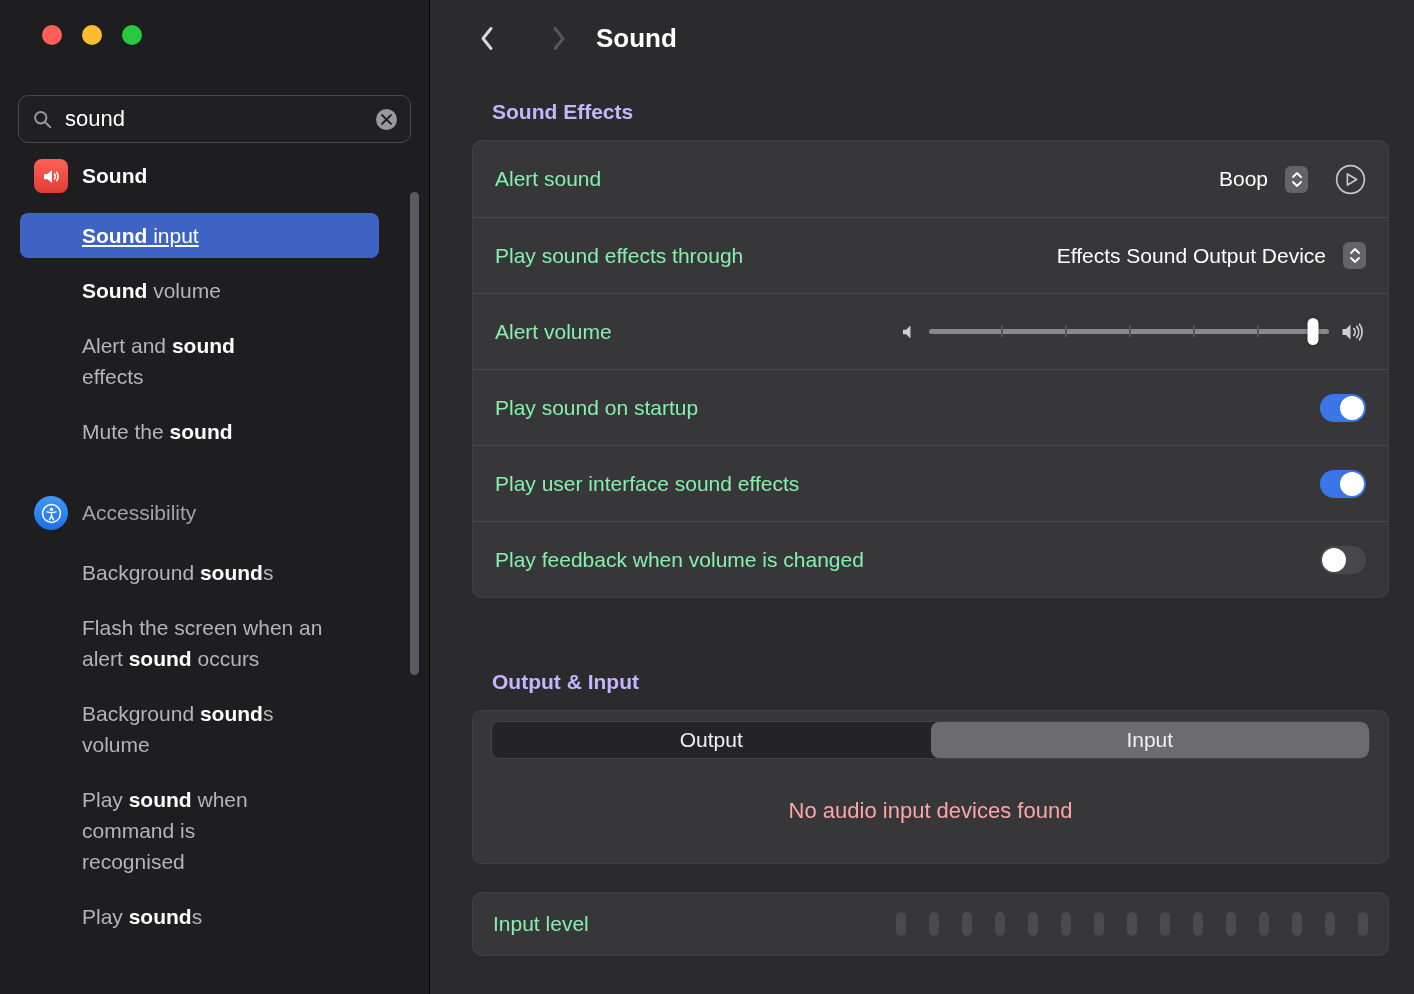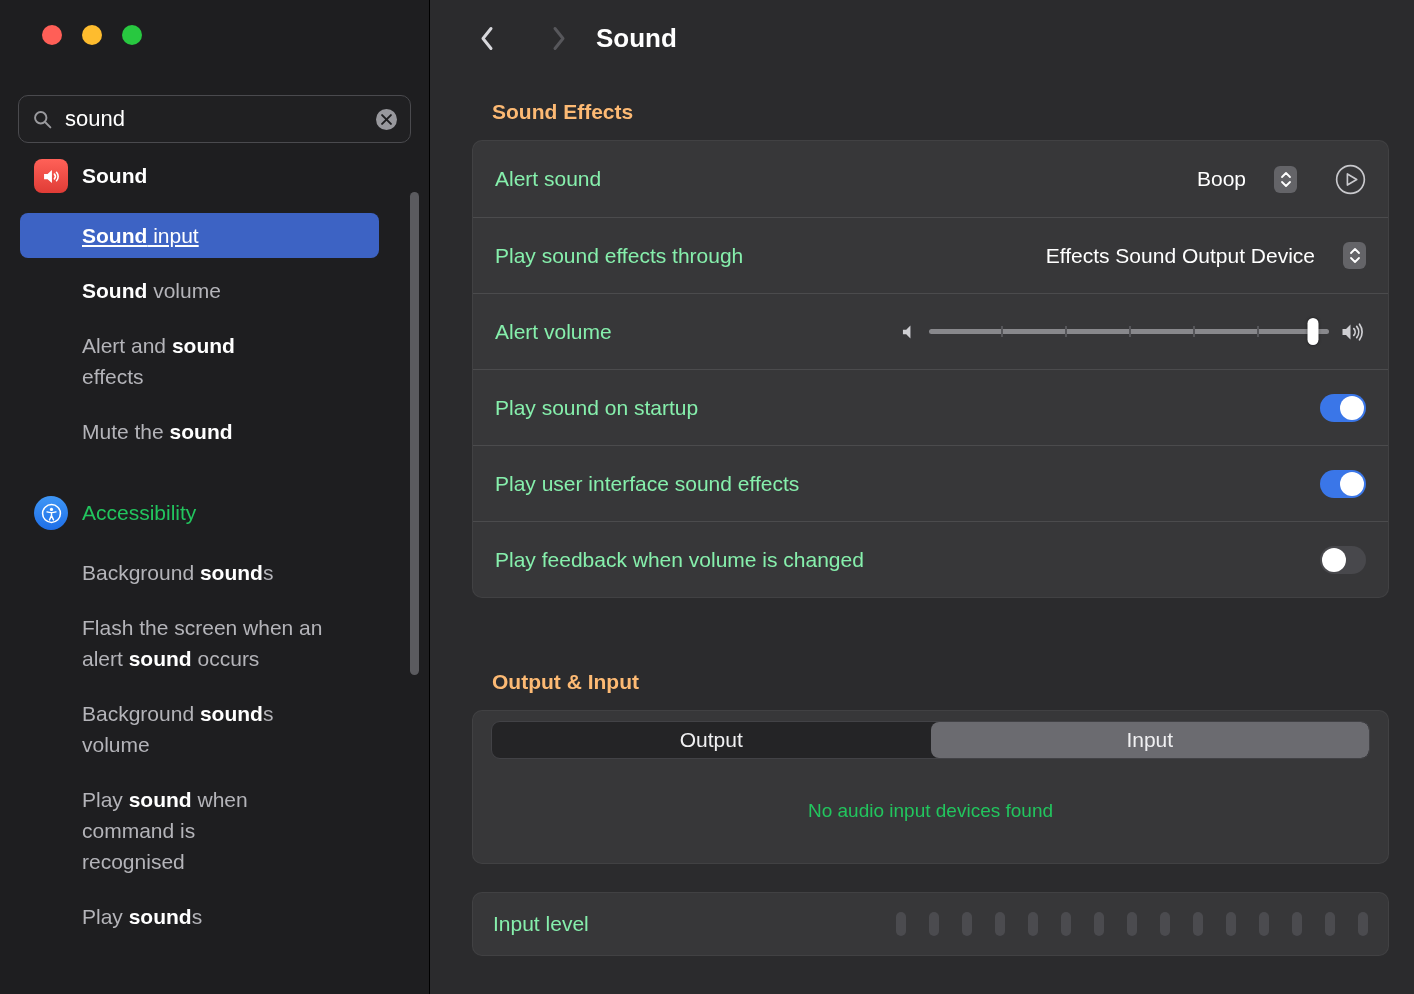--- a/index.html
+++ b/index.html
@@ -42,21 +42,21 @@
   .sb-list { margin-top:16px; padding:0 50px 0 20px; }
   .sb-app { display:flex; align-items:center; gap:14px; margin:0 0 20px 14px; }
   .sb-app.spaced { margin-top:42px; }
   .app-icon {
     width:34px; height:34px; flex-shrink:0;
     display:flex; align-items:center; justify-content:center;
   }
   .sound-bg { border-radius:8px; background:linear-gradient(180deg,#ff6158,#e03c36); }
   .access-bg { border-radius:50%; background:linear-gradient(180deg,#3f97f6,#1f6fe8); }
   .app-label { font-size:21px; font-weight:600; color:#fff; }
-  .app-label.plain { font-weight:400; color:#22c55e; }
+  .app-label.plain { font-weight:400; color:#a3a3a3; }
 
   .sb-row {
     padding:7px 10px 7px 62px; border-radius:8px; margin-bottom:10px;
     font-size:21px; line-height:31px; color:#b4b4b9; cursor:default;
   }
   .sb-row .txt { display:block; max-width:280px; }
   .sb-row .wrap-narrow { max-width:212px; }
   .sb-row .match { color:#fff; font-weight:600; }
   .sb-row.selected { background:var(--selection,#3d63c4); color:#fff;text-decoration:underline; }
   .sb-row.selected .dim { color:#fff; }
@@ -66,32 +66,32 @@
     border-radius:5px; background:#5b5b5f;
   }
 
   
   .main { flex:1; padding:0 25px 0 42px; }
   .nav { display:flex; align-items:center; padding-top:20px; height:56px; }
   .nav-btn { width:30px; height:34px; display:flex; align-items:center; justify-content:center; }
   .nav-btn + .nav-btn { margin-left:42px; }
   .page-title { font-size:26px; font-weight:700; color:#fff; margin-left:22px; }
 
-  .section-h { font-size:21px; font-weight:700; color:#fdba74; margin:44px 0 16px 20px; }
+  .section-h { font-size:21px; font-weight:700; color:#c4b5fd; margin:44px 0 16px 20px; }
   .section-h.second { margin-top:72px; }
 
   .card { background:#373739; border-radius:10px; border:1px solid rgba(255,255,255,0.05); }
   .row {
     display:flex; align-items:center; justify-content:space-between;
     min-height:76px; padding:0 22px;
   }
   .row + .row { border-top:1px solid rgba(255,255,255,0.10); }
   .row-label { font-size:21px; color:#86efac; }
 
-  .value-group { display:flex; align-items:center; gap:28px; }
+  .value-group { display:flex; align-items:center; gap:17px; }
   .value { font-size:21px; color:#fff; }
   .stepper {
     width:23px; height:27px; border-radius:6px; background:#646468;
     display:flex; flex-direction:column; align-items:center; justify-content:center; gap:1px;
     flex-shrink:0;
   }
   .play-btn { margin-left:10px; display:flex; }
 
   .slider-wrap { display:flex; align-items:center; gap:12px; }
   .slider { position:relative; width:400px; height:29px; }
@@ -111,21 +111,21 @@
   .seg-control {
     display:flex; height:38px; background:#242426; border-radius:9px;
     border:1px solid #424246; overflow:hidden;
   }
   .seg-item {
     flex:1; display:flex; align-items:center; justify-content:center;
     font-size:21px; color:#f0f0f2; border-radius:8px;
   }
   .seg-item.selected { background:#6b6b70; }
   .io-msg { height:104px; display:flex; align-items:center; justify-content:center;
-    font-size:19px; color:#22c55e; }
+    font-size:22px; color:#fca5a5; }
 
   .level-card { display:flex; align-items:center; justify-content:space-between;
     height:64px; padding:0 20px; margin-top:28px; }
   .bars { display:flex; gap:23px; }
   .bar { width:10px; height:24px; border-radius:5px; background:#4b4b4f; }
 </style>
 </head>
 <body>
 
 <div class="sidebar">

